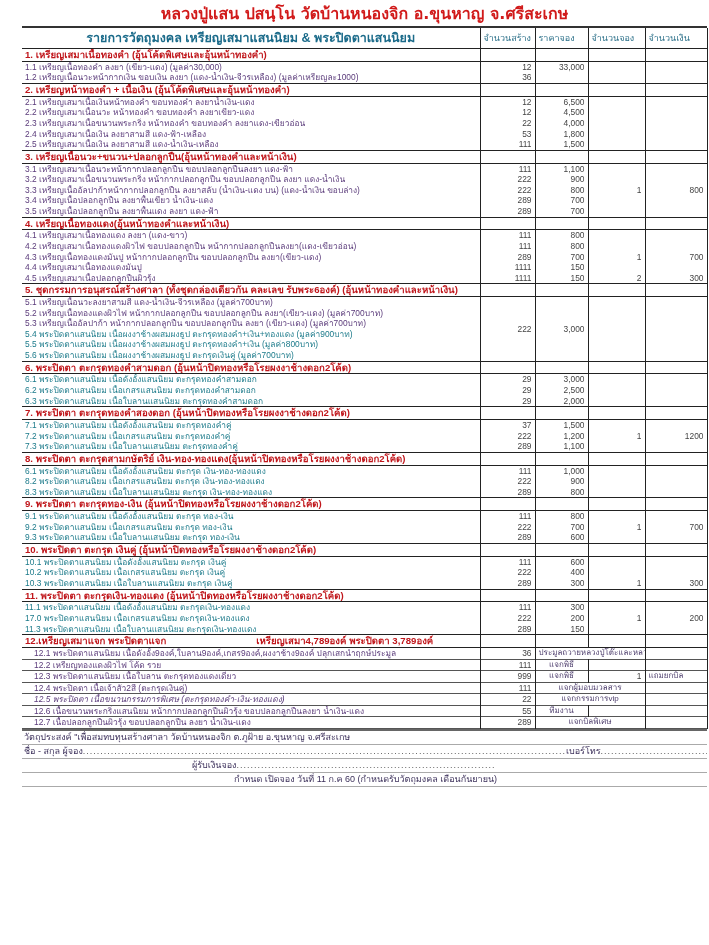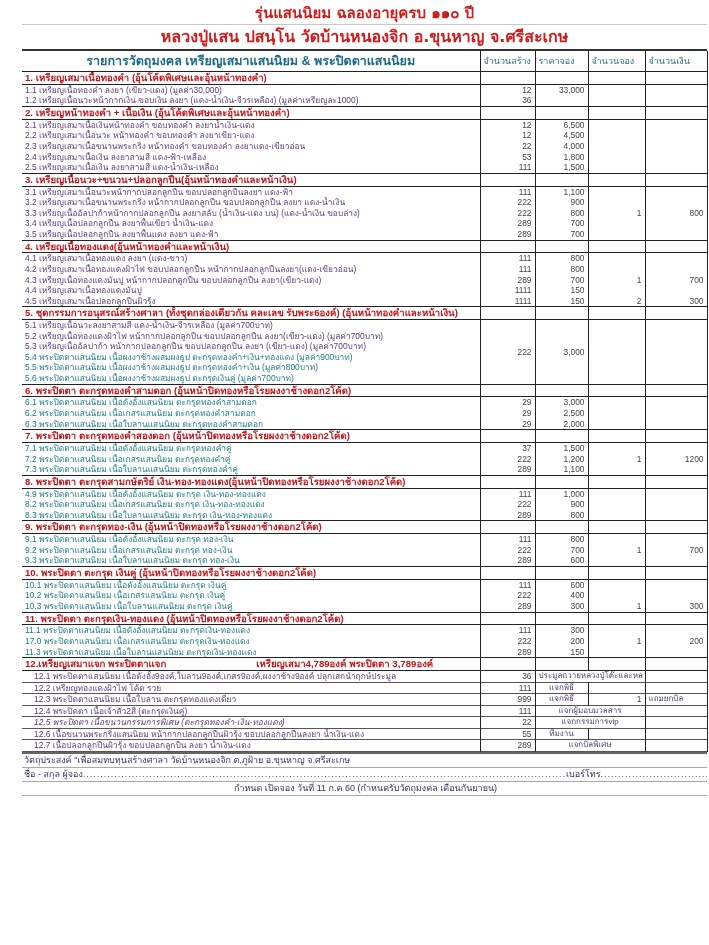--- a/index.html
+++ b/index.html
@@ -24,21 +24,20 @@
   tr.last td { border-bottom:1px solid #222; }
   .footer { font-family:"Liberation Sans", sans-serif; font-size:9px; color:#3b2f5a; }
   .frow { height:13px; line-height:13px; border-bottom:1px solid #aaa; white-space:nowrap; overflow:hidden; padding-left:2px; }
   .dots { letter-spacing:1px; color:#555; }
   .center { text-align:center; }
 </style>
 </head>
 <body>
 
 <div class="sheet">
-  <div class="title title1">รุ่นแสนนิยม  ฉลองอายุครบ ๑๑๐ ปี</div>
   <div class="title title2">หลวงปู่แสน ปสนฺโน  วัดบ้านหนองจิก อ.ขุนหาญ จ.ศรีสะเกษ</div>
 
   <table>
     <colgroup>
         <col class="c1">
         <col class="c2">
         <col class="c3">
         <col class="c4">
         <col class="c5">
       </colgroup>
@@ -283,21 +282,21 @@
           <td class="num"></td>
         </tr>
         <tr class="sec">
           <td class="desc">8. พระปิดตา ตะกรุดสามกษัตริย์ เงิน-ทอง-ทองแดง(อุ้นหน้าปิดทองหรือโรยผงงาช้างดอก2โค้ด)</td>
           <td></td>
           <td></td>
           <td></td>
           <td></td>
         </tr>
         <tr>
-          <td class="desc teal">4.9 พระปิดตาแสนนิยม เนื้อดังอั้งแสนนิยม ตะกรุด เงิน-ทอง-ทองแดง</td>
+          <td class="desc teal">6.1 พระปิดตาแสนนิยม เนื้อดังอั้งแสนนิยม ตะกรุด เงิน-ทอง-ทองแดง</td>
           <td class="num ctr">111</td>
           <td class="num">1,000</td>
           <td class="num"></td>
           <td class="num"></td>
         </tr>
         <tr>
           <td class="desc teal">8.2 พระปิดตาแสนนิยม เนื้อเกสรแสนนิยม  ตะกรุด เงิน-ทอง-ทองแดง</td>
           <td class="num ctr">222</td>
           <td class="num">900</td>
           <td class="num"></td>
@@ -449,17 +448,20 @@
       </tbody>
   </table>
 
   <div class="footer">
     <div class="frow" style="border-top:2px solid #666;">
       <span>วัตถุประสงค์ "เพื่อสมทบทุนสร้างศาลา วัดบ้านหนองจิก ต.ภูฝ้าย อ.ขุนหาญ จ.ศรีสะเกษ</span>
     </div>
     <div class="frow">
       <span>ชื่อ - สกุล ผู้จอง</span><span class="dots">..........................................................................................................................................</span><span>เบอร์โทร</span><span class="dots">....................................</span>
     </div>
+    <div class="frow" style="padding-left:170px;">
+      <span>ผู้รับเงินจอง</span><span class="dots">..........................................................................</span>
+    </div>
     <div class="frow center">
       <span>กำหนด เปิดจอง วันที่ 11 ก.ค 60 (กำหนดรับวัตถุมงคล เดือนกันยายน)</span>
     </div>
   </div>
 </div>
 
 </body></html>

